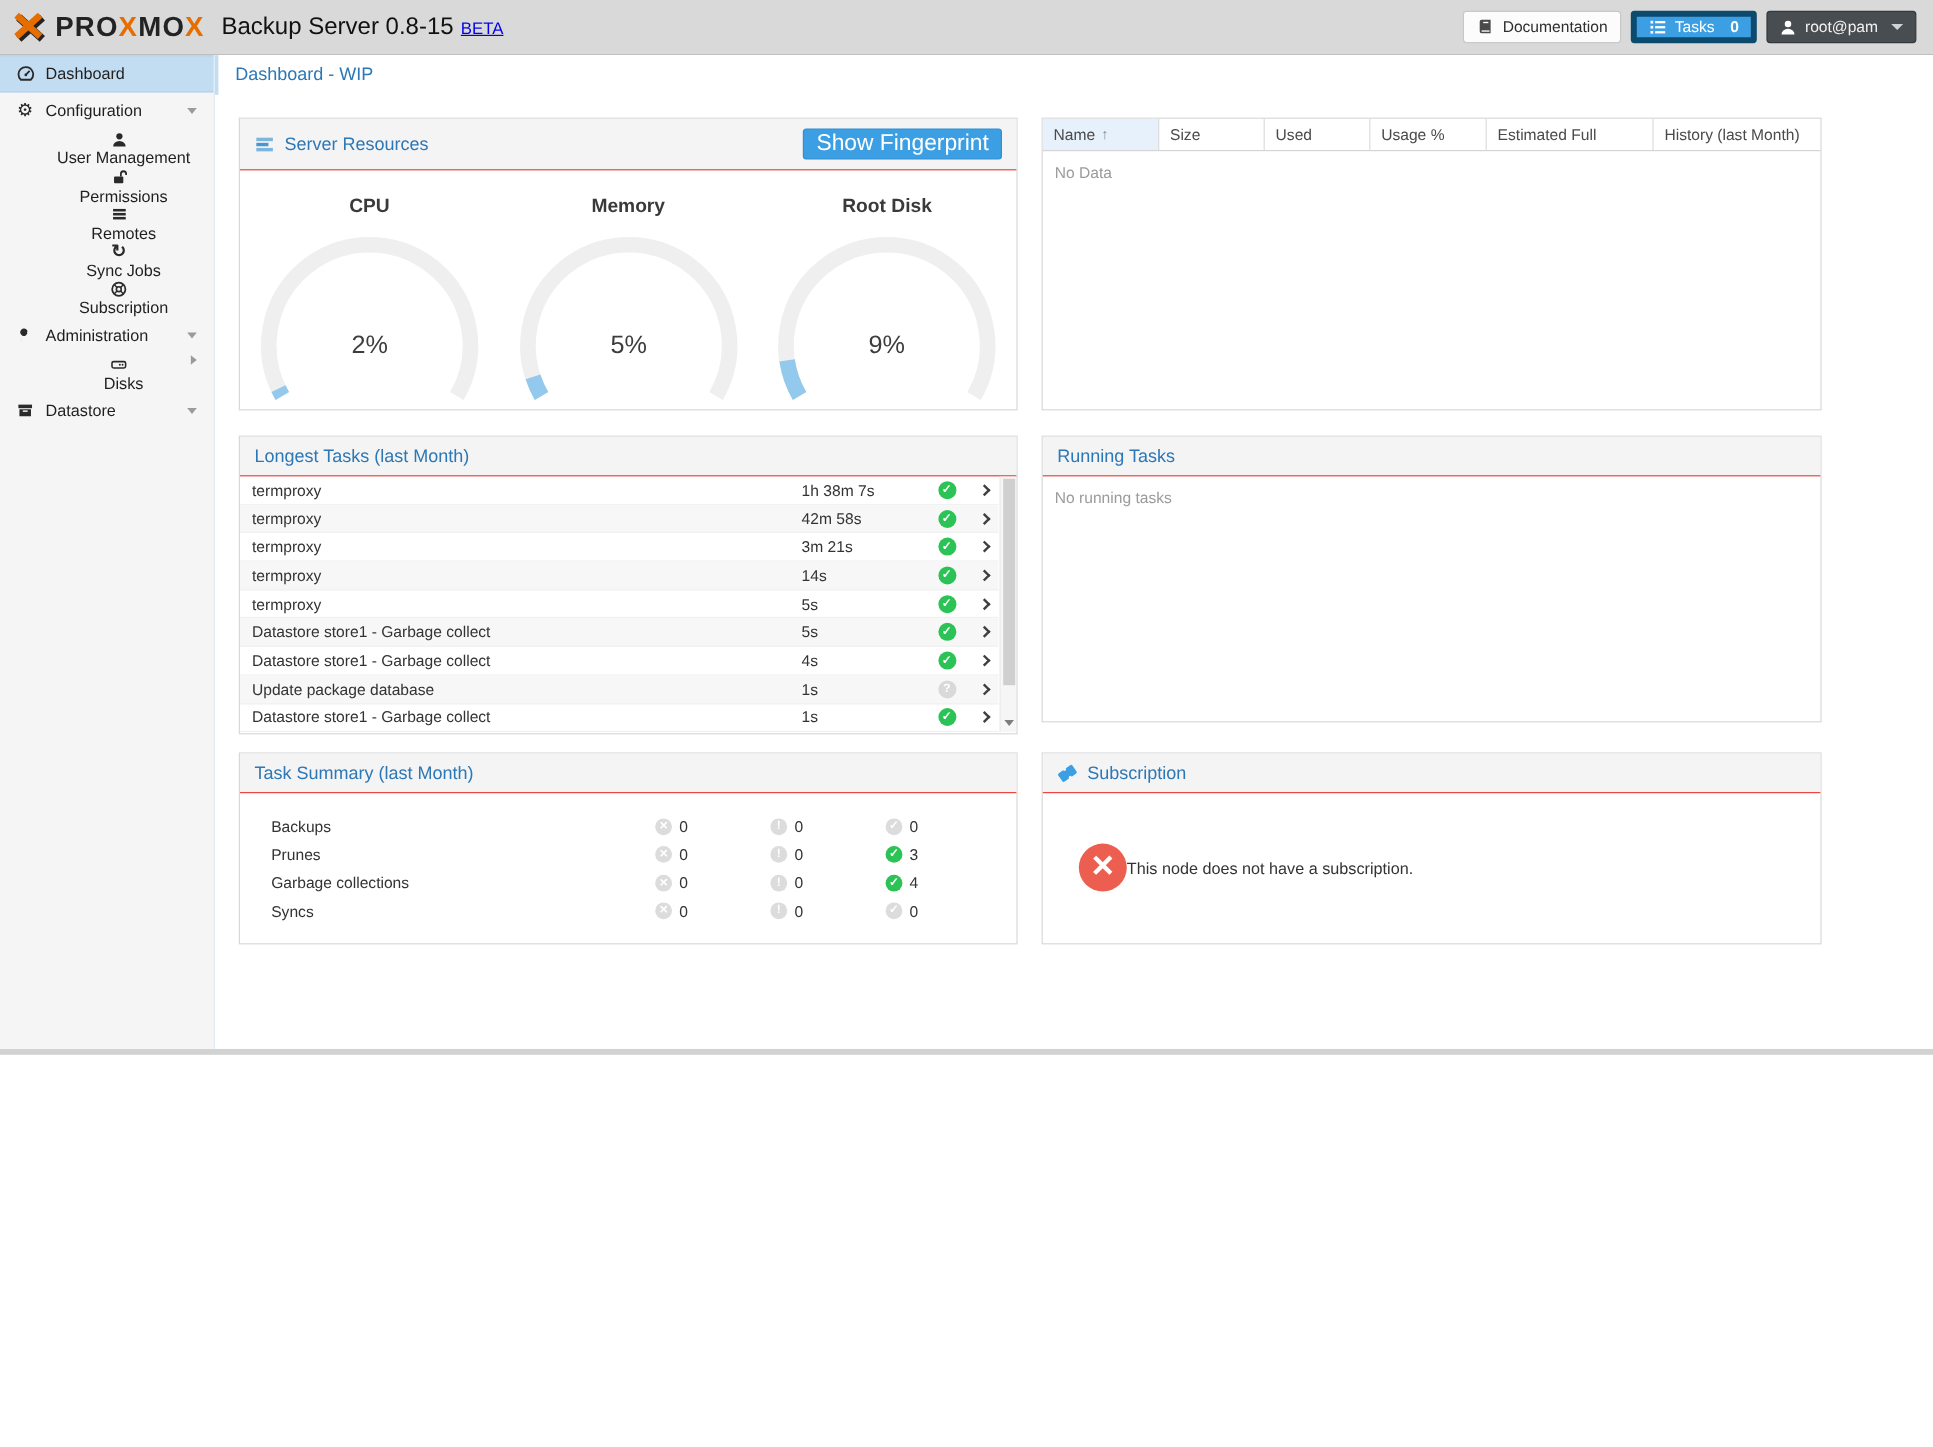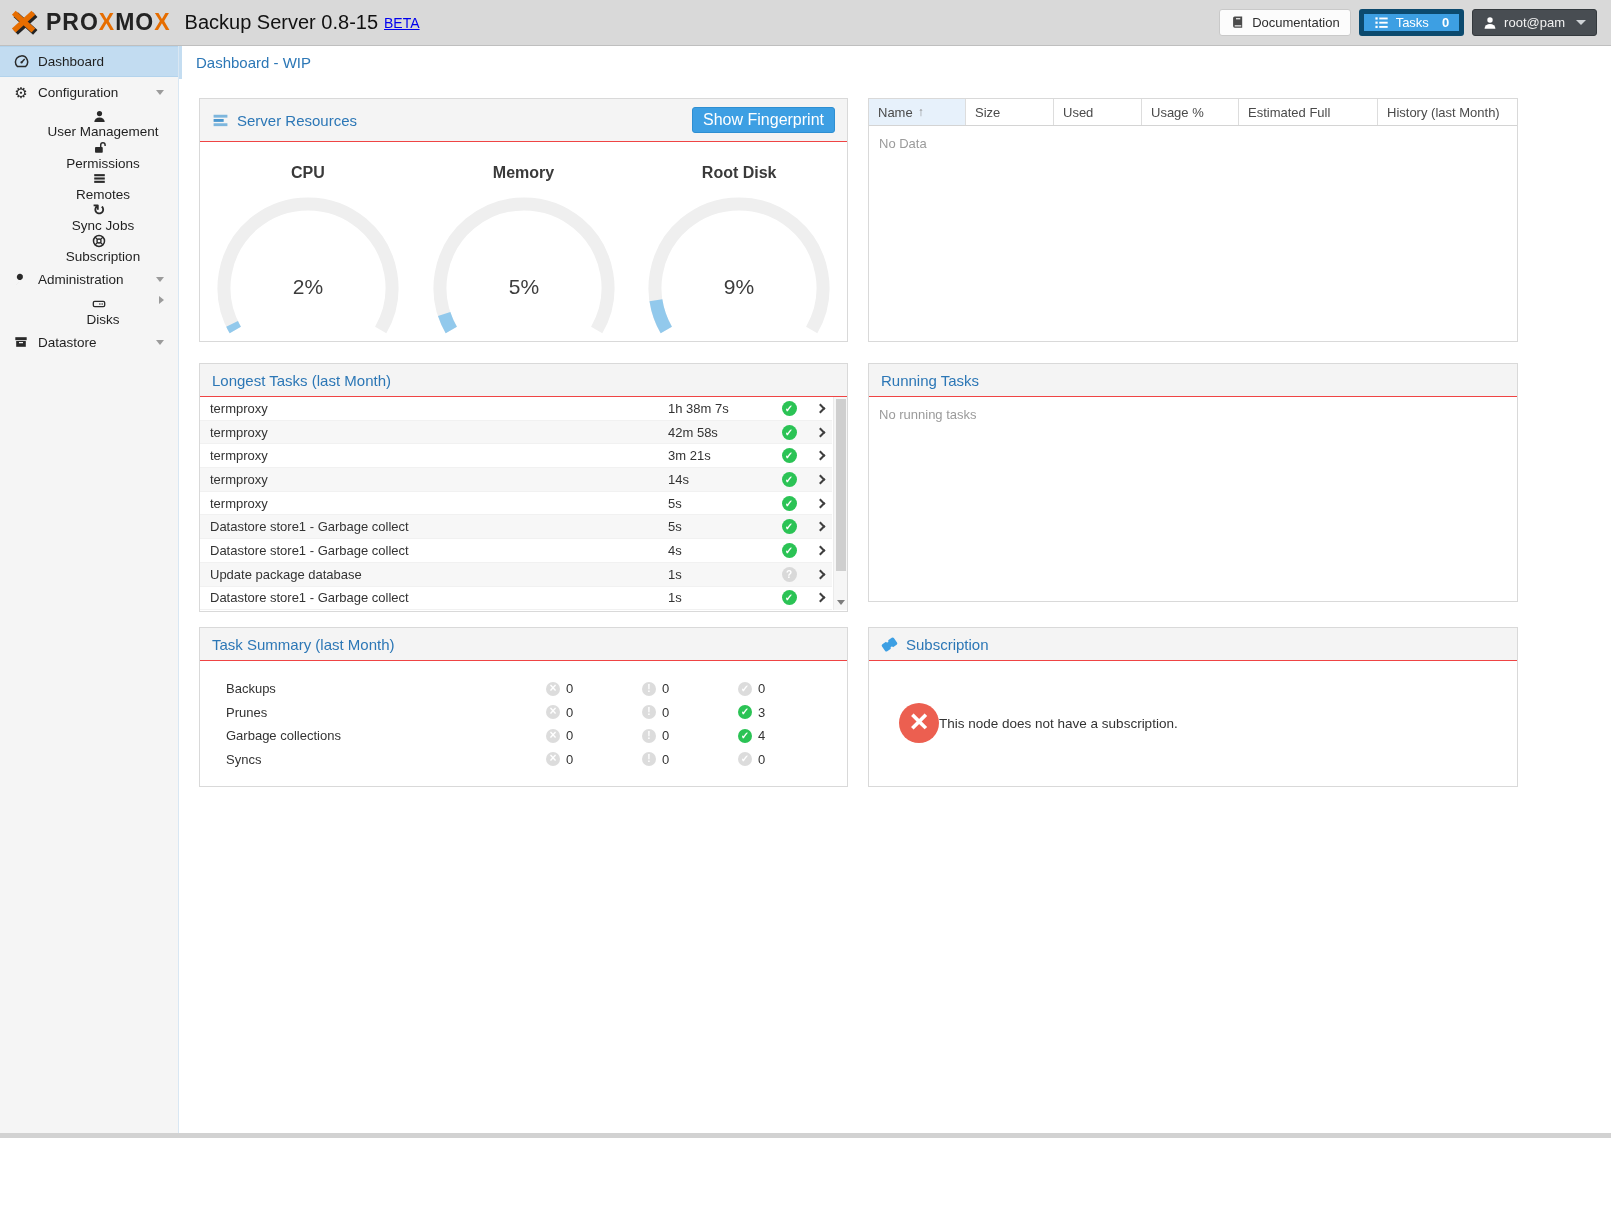--- a/index.html
+++ b/index.html
@@ -20,21 +20,21 @@
   .tb-btn { height:27px; border-radius:3px; display:flex; align-items:center; gap:7px;
     padding:0 10px; font-size:13px; cursor:pointer; }
   .tb-btn.doc { background:#fcfcfc; border:1px solid #c9c9c9; color:#2e2e2e; }
   .tb-btn.tasks { background:#3d9fe3; border:5px solid #0c4a6e; color:#fff; }
   .tb-btn.tasks .cnt { font-weight:bold; margin-left:6px; }
   .tb-btn.userbtn { background:#484d52; border:1px solid #34393d; color:#f2f2f2; }
   .caret-dn-w { width:0; height:0; border-left:5px solid transparent; border-right:5px solid transparent;
     border-top:5px solid #cfd3d6; margin-left:4px; }
 
   
-  .body-row { display:flex; height:1087px; }
+  .body-row { display:flex; height:828px; }
   .sidebar { width:178px; background:#f5f5f5; flex:none; padding-top:0; }
   .main { flex:1; background:#fff; border-left:1px solid #d9e7f3; }
   .bottom-strip { height:5px; background:#d2d2d2; width:1611px; }
 
   
   .side-item { height:31.2px; display:flex; align-items:center; padding-left:12px;
     font-size:13.5px; color:#1f1f1f; cursor:pointer; position:relative; }
   .side-item.child { padding-left:28px;flex-direction:column; }
   .side-item.selected { background:#c2dcf1; border-top:1px solid #b3d3ec; border-bottom:1px solid #b3d3ec; }
   .sicon { width:18px; height:16px; display:inline-flex; align-items:center; justify-content:center;
@@ -61,21 +61,21 @@
   .hicon { margin-right:8px; display:inline-flex; }
 
   .p-sr { height:244px; margin-bottom:21px; }
   .p-lt { height:249px; margin-bottom:15px; }
   .p-ts { height:160px; }
   .p-du { height:244px; margin-bottom:21px; }
   .p-rt { height:239px; margin-bottom:25px; }
   .p-sub { height:160px; }
 
   .btn-blue { margin-left:auto; background:#3d9fe3; border:1px solid #2e8fd2; color:#fff;
-    font-size:16px; height:26px; padding:0 10px; border-radius:3px; cursor:pointer;
+    font-size:19px; height:26px; padding:0 10px; border-radius:3px; cursor:pointer;
     font-family:"Liberation Sans", sans-serif; }
 
   
   .gauges { display:flex; height:199px; overflow:hidden; }
   .gauge { flex:1; text-align:center; padding-top:22px; }
   .gauge .glabel { font-size:16px; font-weight:bold; color:#3a3a3a; margin-bottom:14px; }
   .g-track { fill:none; stroke:#efefef; stroke-width:13; }
   .g-val { fill:none; stroke:#92c9ec; stroke-width:13; }
   .g-text { font-size:21px; fill:#3d3d3d; }
 

